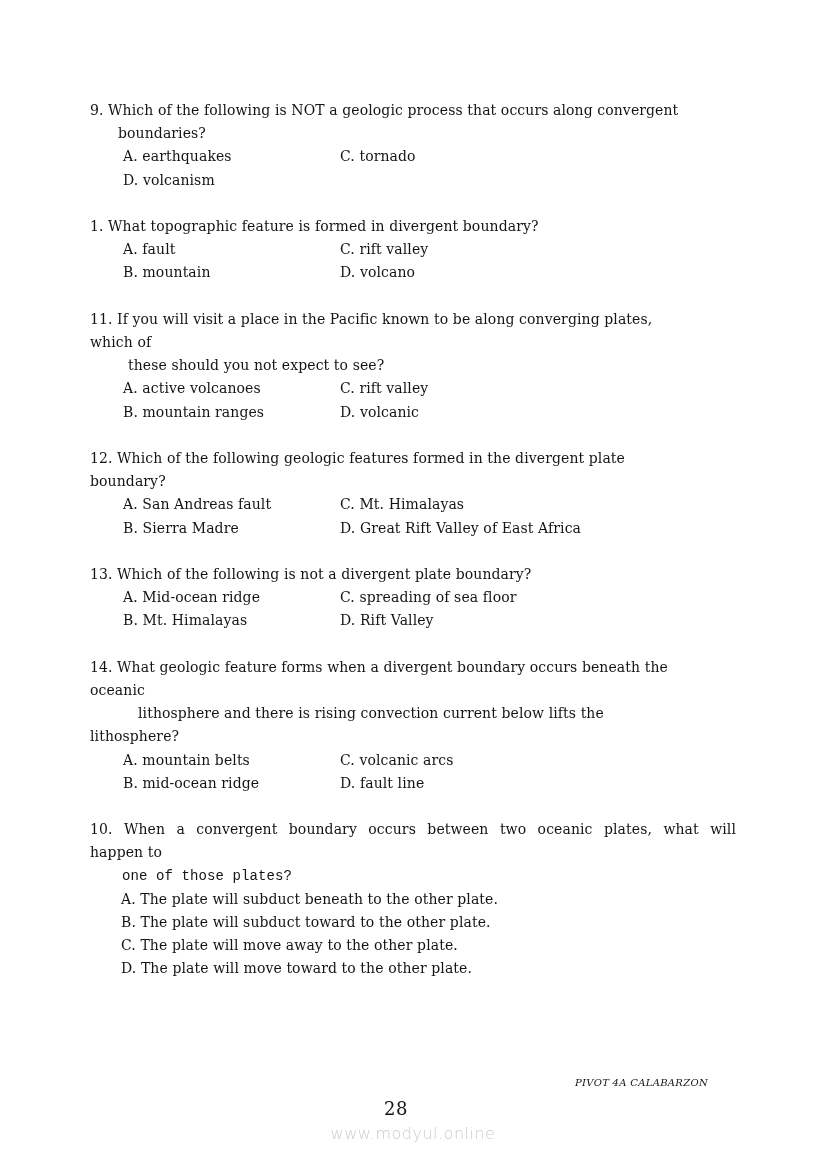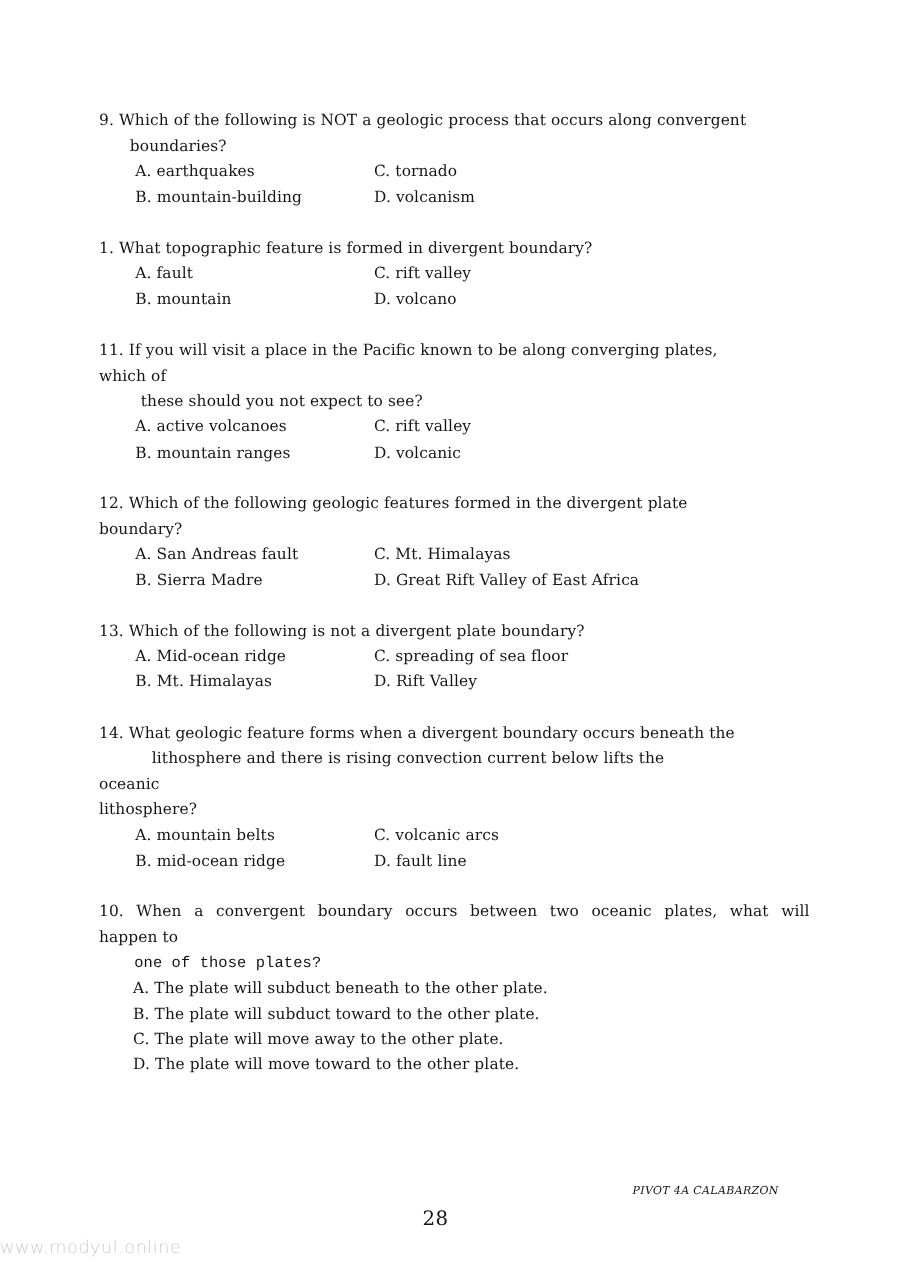--- a/index.html
+++ b/index.html
@@ -46,42 +46,41 @@
     top: 1097px;
     left: 384px;
     font-size: 18px;
     letter-spacing: 0.5px;
   }
   .watermark {
     position: absolute;
     top: 1122px;
     left: 0;
     width: 100%;
-    text-align: left;
+    text-align: center;
     font-family: "DejaVu Sans", "Liberation Sans", sans-serif;
     font-size: 16px;
     font-weight: 300;
     color: #cccccc;
     letter-spacing: 0.5px;
   }
 </style>
 </head>
 <body>
 
 <div class="page">
   <main class="content">
       <section class="question">
         <div class="stem-line">9. Which of the following is NOT a geologic process that occurs along convergent</div>
         <div class="stem-line" style="padding-left: 28px;">boundaries?</div>
         <div class="option-row">
           <div class="option-cell">A. earthquakes</div>
           <div class="option-cell">C. tornado</div>
         </div>
         <div class="option-row">
-          <div class="option-cell">B. mountain-building</div>
           <div class="option-cell">D. volcanism</div>
         </div>
       </section>
       <section class="question">
         <div class="stem-line">1. What topographic feature is formed in divergent boundary?</div>
         <div class="option-row">
           <div class="option-cell">A. fault</div>
           <div class="option-cell">C. rift valley</div>
         </div>
         <div class="option-row">
@@ -120,22 +119,22 @@
           <div class="option-cell">A. Mid-ocean ridge</div>
           <div class="option-cell">C. spreading of sea floor</div>
         </div>
         <div class="option-row">
           <div class="option-cell">B. Mt. Himalayas</div>
           <div class="option-cell">D. Rift Valley</div>
         </div>
       </section>
       <section class="question">
         <div class="stem-line">14. What geologic feature forms when a divergent boundary occurs beneath the</div>
+        <div class="stem-line">oceanic</div>
         <div class="stem-line" style="padding-left: 48px;">lithosphere and there is rising convection current below lifts the</div>
-        <div class="stem-line">oceanic</div>
         <div class="stem-line">lithosphere?</div>
         <div class="option-row">
           <div class="option-cell">A. mountain belts</div>
           <div class="option-cell">C. volcanic arcs</div>
         </div>
         <div class="option-row">
           <div class="option-cell">B. mid-ocean ridge</div>
           <div class="option-cell">D. fault line</div>
         </div>
       </section>

